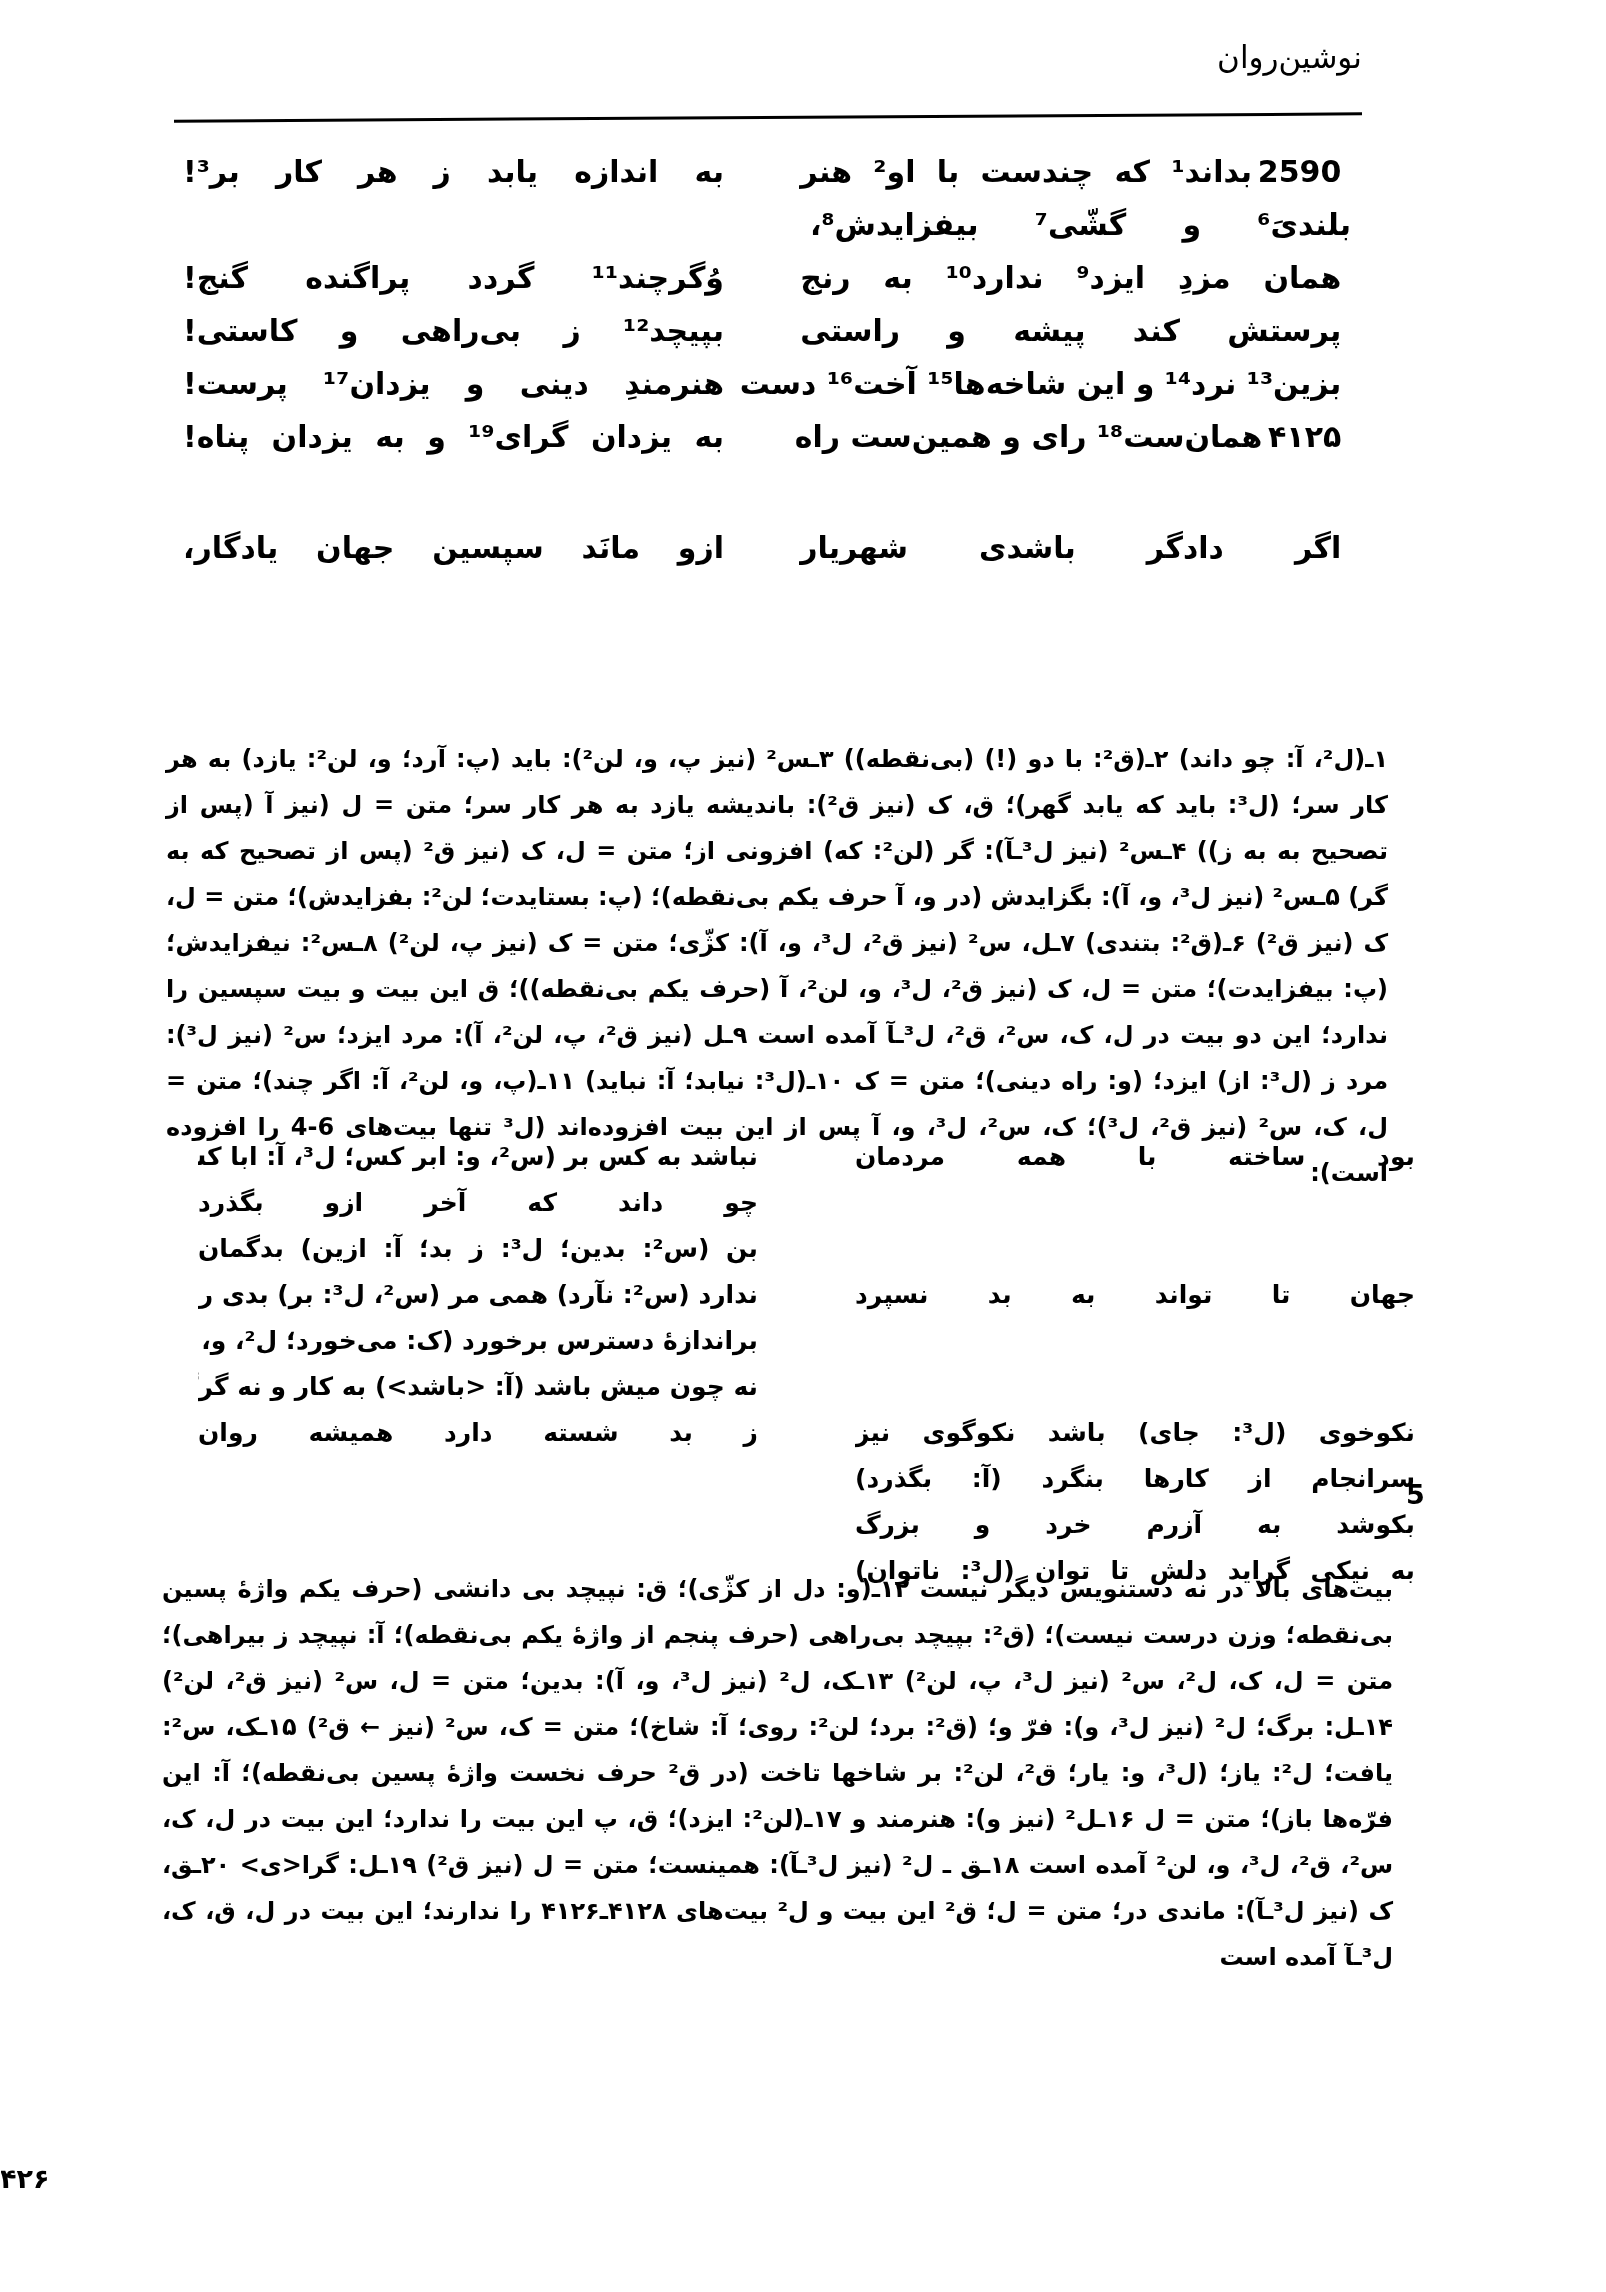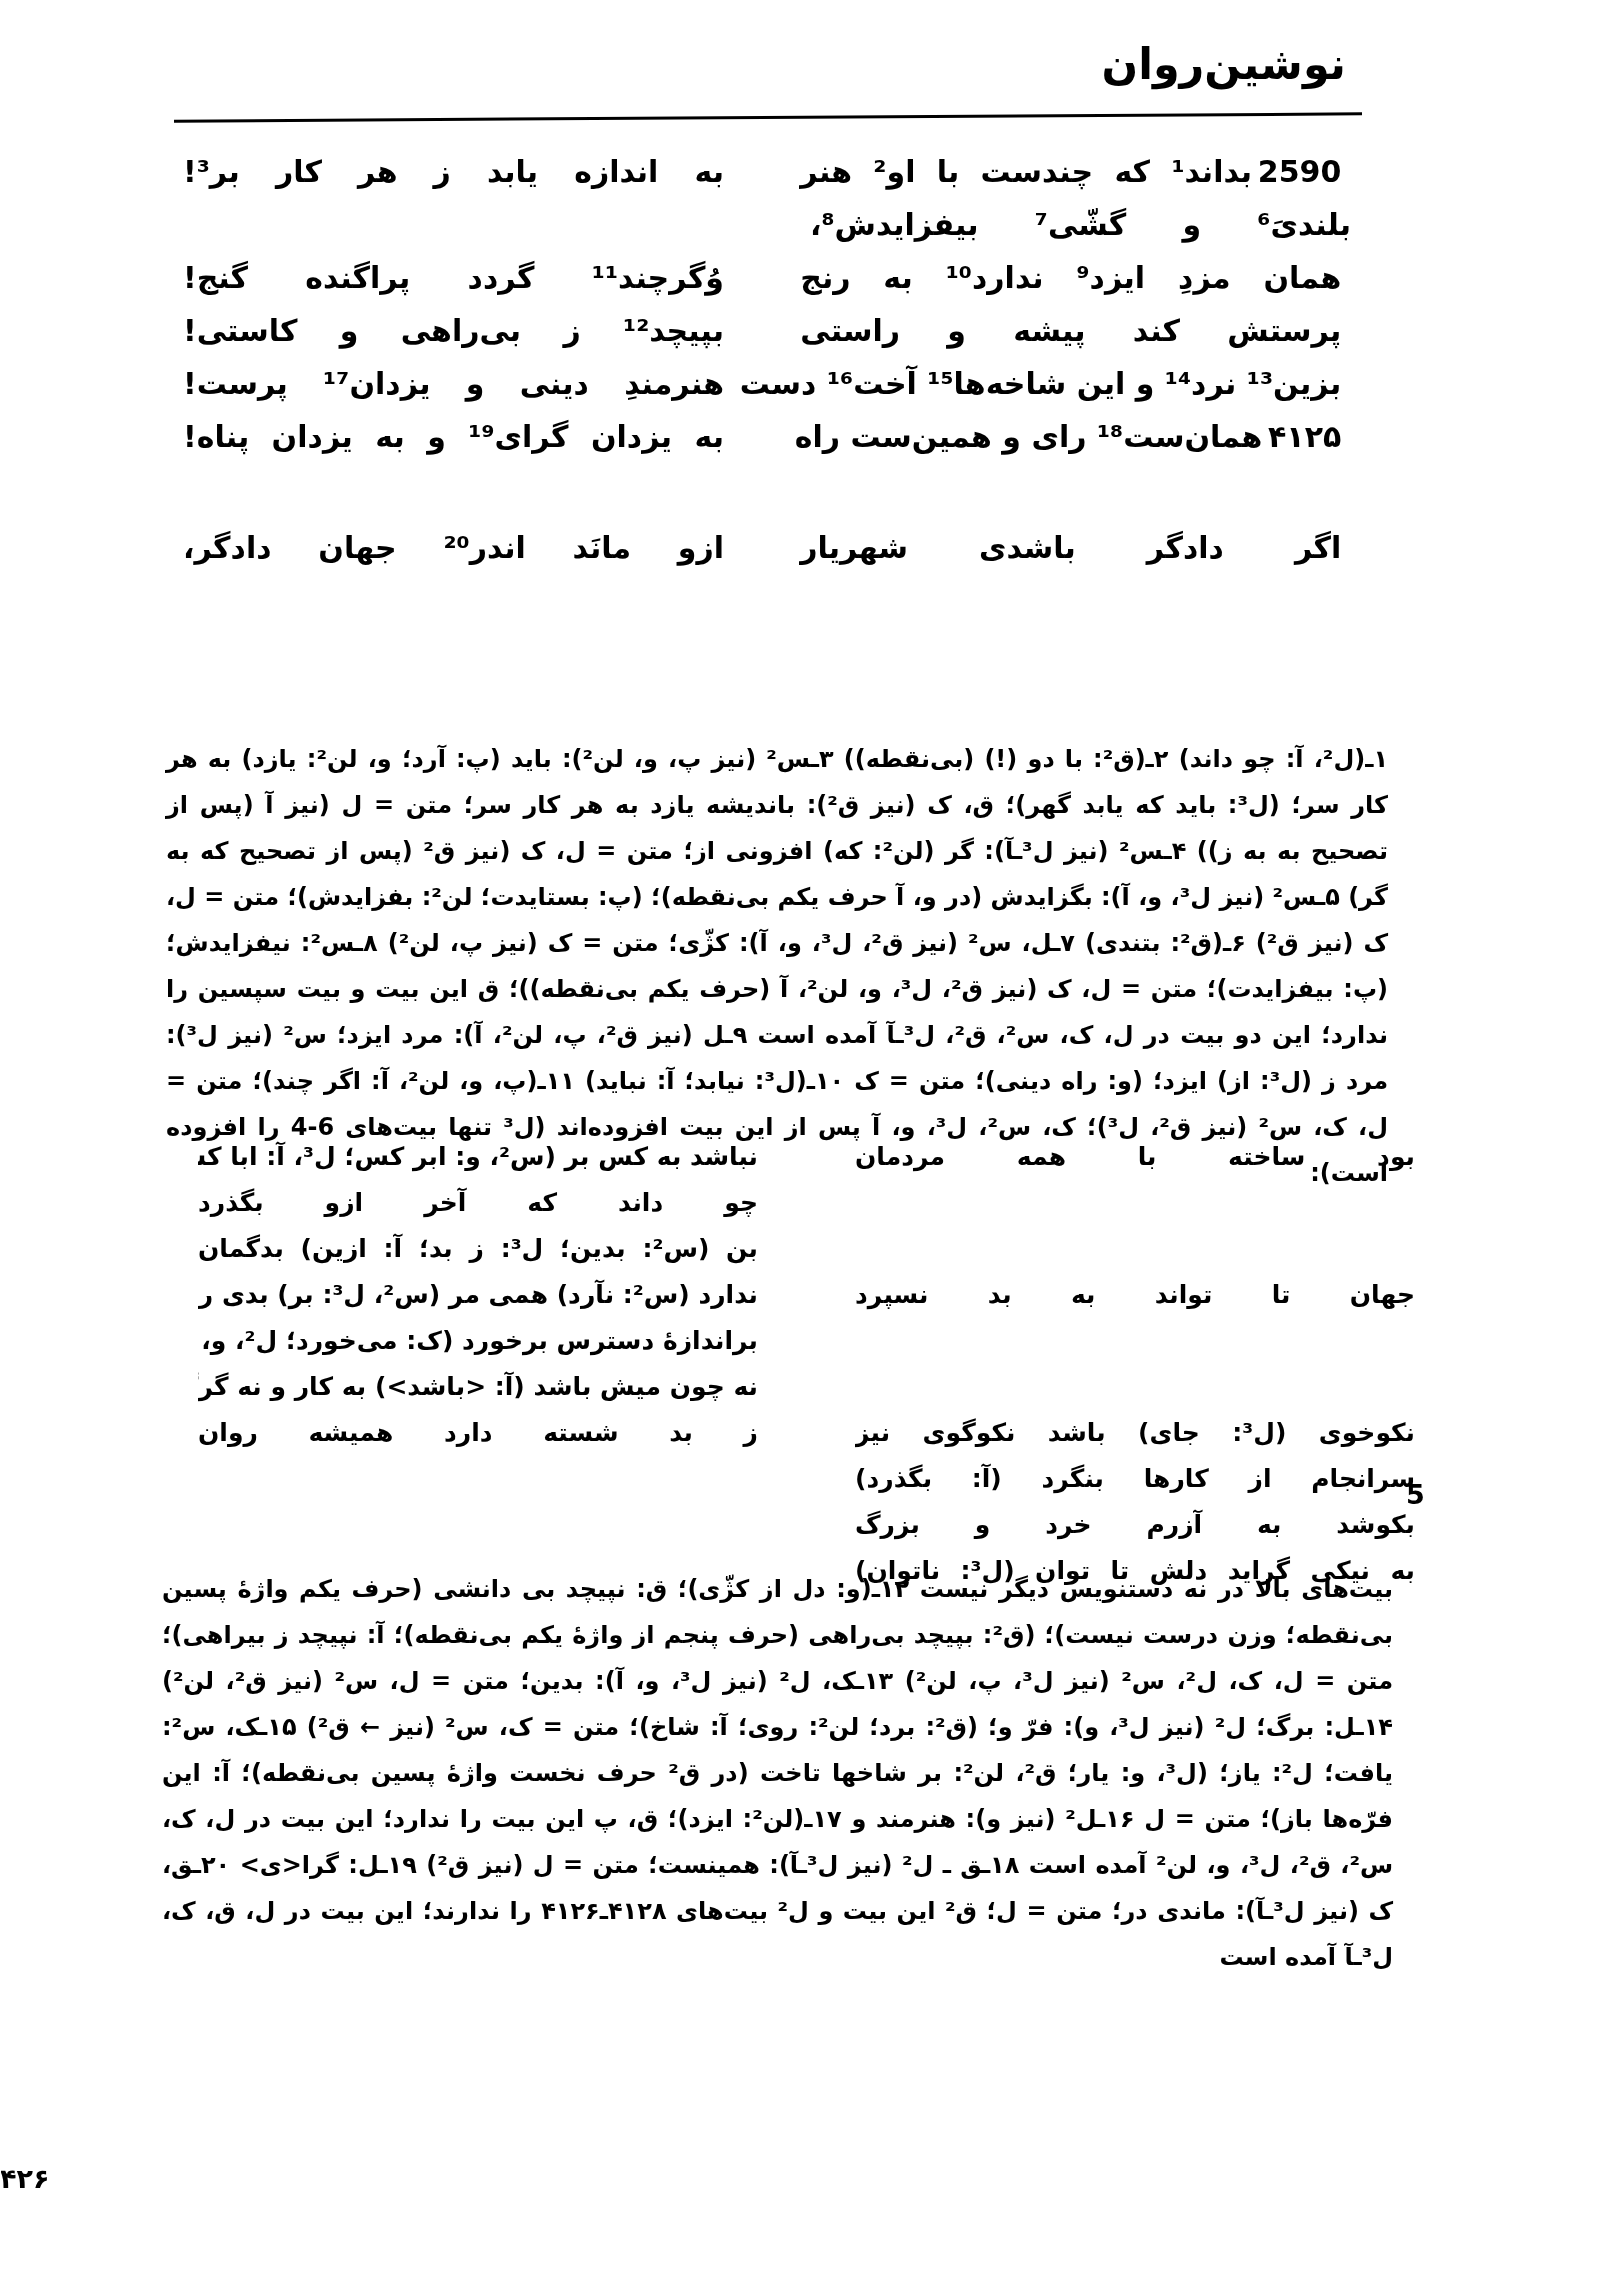--- a/index.html
+++ b/index.html
@@ -5,22 +5,22 @@
   html, body { margin: 0; padding: 0; background: #ffffff; }
   body {
     width: 1607px; height: 2292px; position: relative; overflow: hidden;
     font-family: "DejaVu Sans", sans-serif; color: #000; direction: rtl;
   }
   .page-header {
     position: absolute; top: 39px; left: 174px; width: 1188px;
     height: 77px;
   }
   .running-title {
-    position: absolute; right: 16px; top: 0;
-    font-size: 43px; font-weight: bold;
+    position: absolute; right: 0; top: 0;
+    font-size: 31px; font-weight: normal;
   }
   .header-rule {
     position: absolute; left: 0; right: 0; top: 77px; height: 0;
     border-top: 3.9px solid #000;
     transform: skewY(-0.35deg);
   }
   .poem {
     position: absolute; top: 145px; left: 183px; width: 1168px;
     font-size: 30px; font-weight: bold; line-height: 53px;
   }
@@ -80,21 +80,21 @@
   <div class="couplet">
     <div class="misra misra-right">بزین¹³ نرد¹⁴ و این شاخه‌ها¹⁵ آخت¹⁶ دست</div>
     <div class="misra">هنرمندِ دینی و یزدان¹⁷ پرست!</div>
   </div>
   <div class="couplet">
     <div class="misra misra-right"><span class="verse-num">۴۱۲۵</span><span>همان‌ست¹⁸ رای و همین‌ست راه</span></div>
     <div class="misra">به یزدان گرای¹⁹ و به یزدان پناه!</div>
   </div>
   <div class="couplet couplet-wide">
     <div class="misra misra-right">اگر دادگر باشدی شهریار</div>
-    <div class="misra">ازو مانَد اندر²⁰ جهان دادگر،</div>
+    <div class="misra">ازو مانَد سپسین جهان یادگار،</div>
   </div>
 </div>
 
 <div class="footnotes">
   <p class="footnote-para">۱ـ(ل²، آ: چو داند) ۲ـ(ق²: با دو (!) (بی‌نقطه)) ۳ـس² (نیز پ، و، لن²): باید (پ: آرد؛ و، لن²: یازد) به هر کار سر؛ (ل³: باید که یابد گهر)؛ ق، ک (نیز ق²): باندیشه یازد به هر کار سر؛ متن = ل (نیز آ (پس از تصحیح به به ز)) ۴ـس² (نیز ل³ـآ): گر (لن²: که) افزونی از؛ متن = ل، ک (نیز ق² (پس از تصحیح که به گر) ۵ـس² (نیز ل³، و، آ): بگزایدش (در و، آ حرف یکم بی‌نقطه)؛ (پ: بستایدت؛ لن²: بفزایدش)؛ متن = ل، ک (نیز ق²) ۶ـ(ق²: بتندی) ۷ـل، س² (نیز ق²، ل³، و، آ): کژّی؛ متن = ک (نیز پ، لن²) ۸ـس²: نیفزایدش؛ (پ: بیفزایدت)؛ متن = ل، ک (نیز ق²، ل³، و، لن²، آ (حرف یکم بی‌نقطه))؛ ق این بیت و بیت سپسین را ندارد؛ این دو بیت در ل، ک، س²، ق²، ل³ـآ آمده است ۹ـل (نیز ق²، پ، لن²، آ): مرد ایزد؛ س² (نیز ل³): مرد ز (ل³: از) ایزد؛ (و: راه دینی)؛ متن = ک ۱۰ـ(ل³: نیابد؛ آ: نباید) ۱۱ـ(پ، و، لن²، آ: اگر چند)؛ متن = ل، ک، س² (نیز ق²، ل³)؛ ک، س²، ل³، و، آ پس از این بیت افزوده‌اند (ل³ تنها بیت‌های 6-4 را افزوده است):</p>
 </div>
 
 <div class="extra-verses">
   <div class="extra-col-right">
     <div class="extra-line">بود ساخته با همه مردمان</div>

